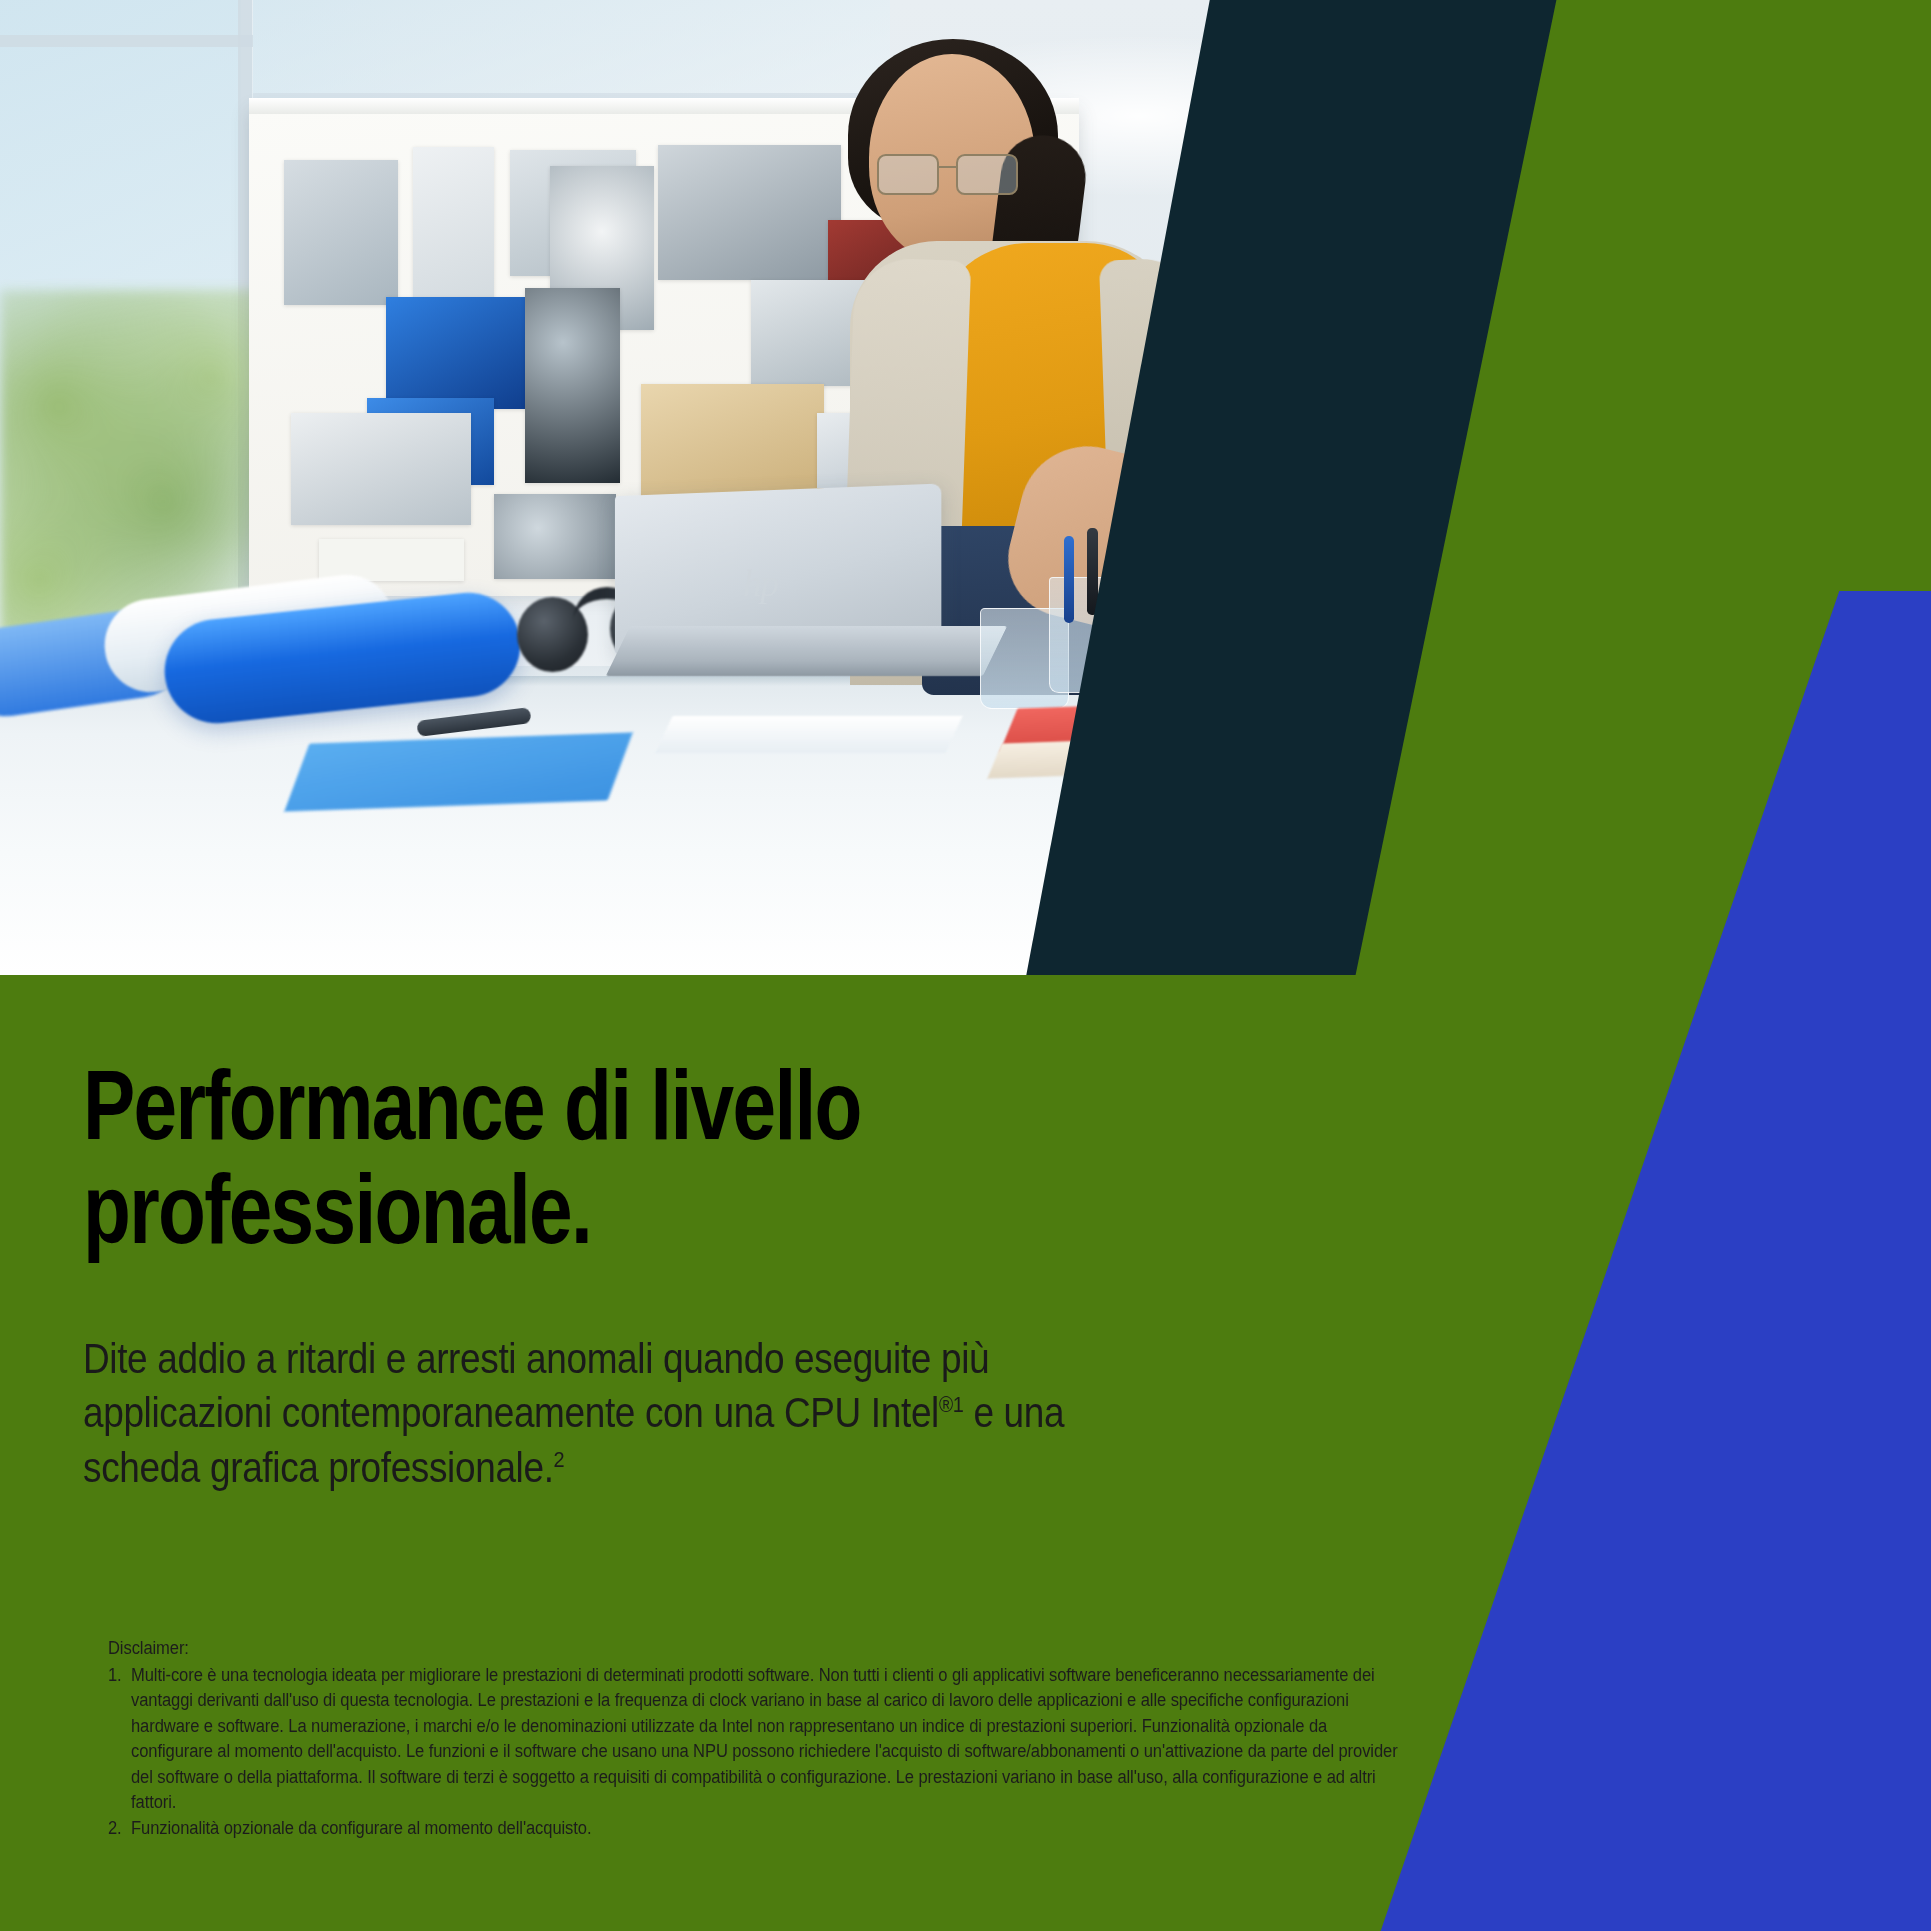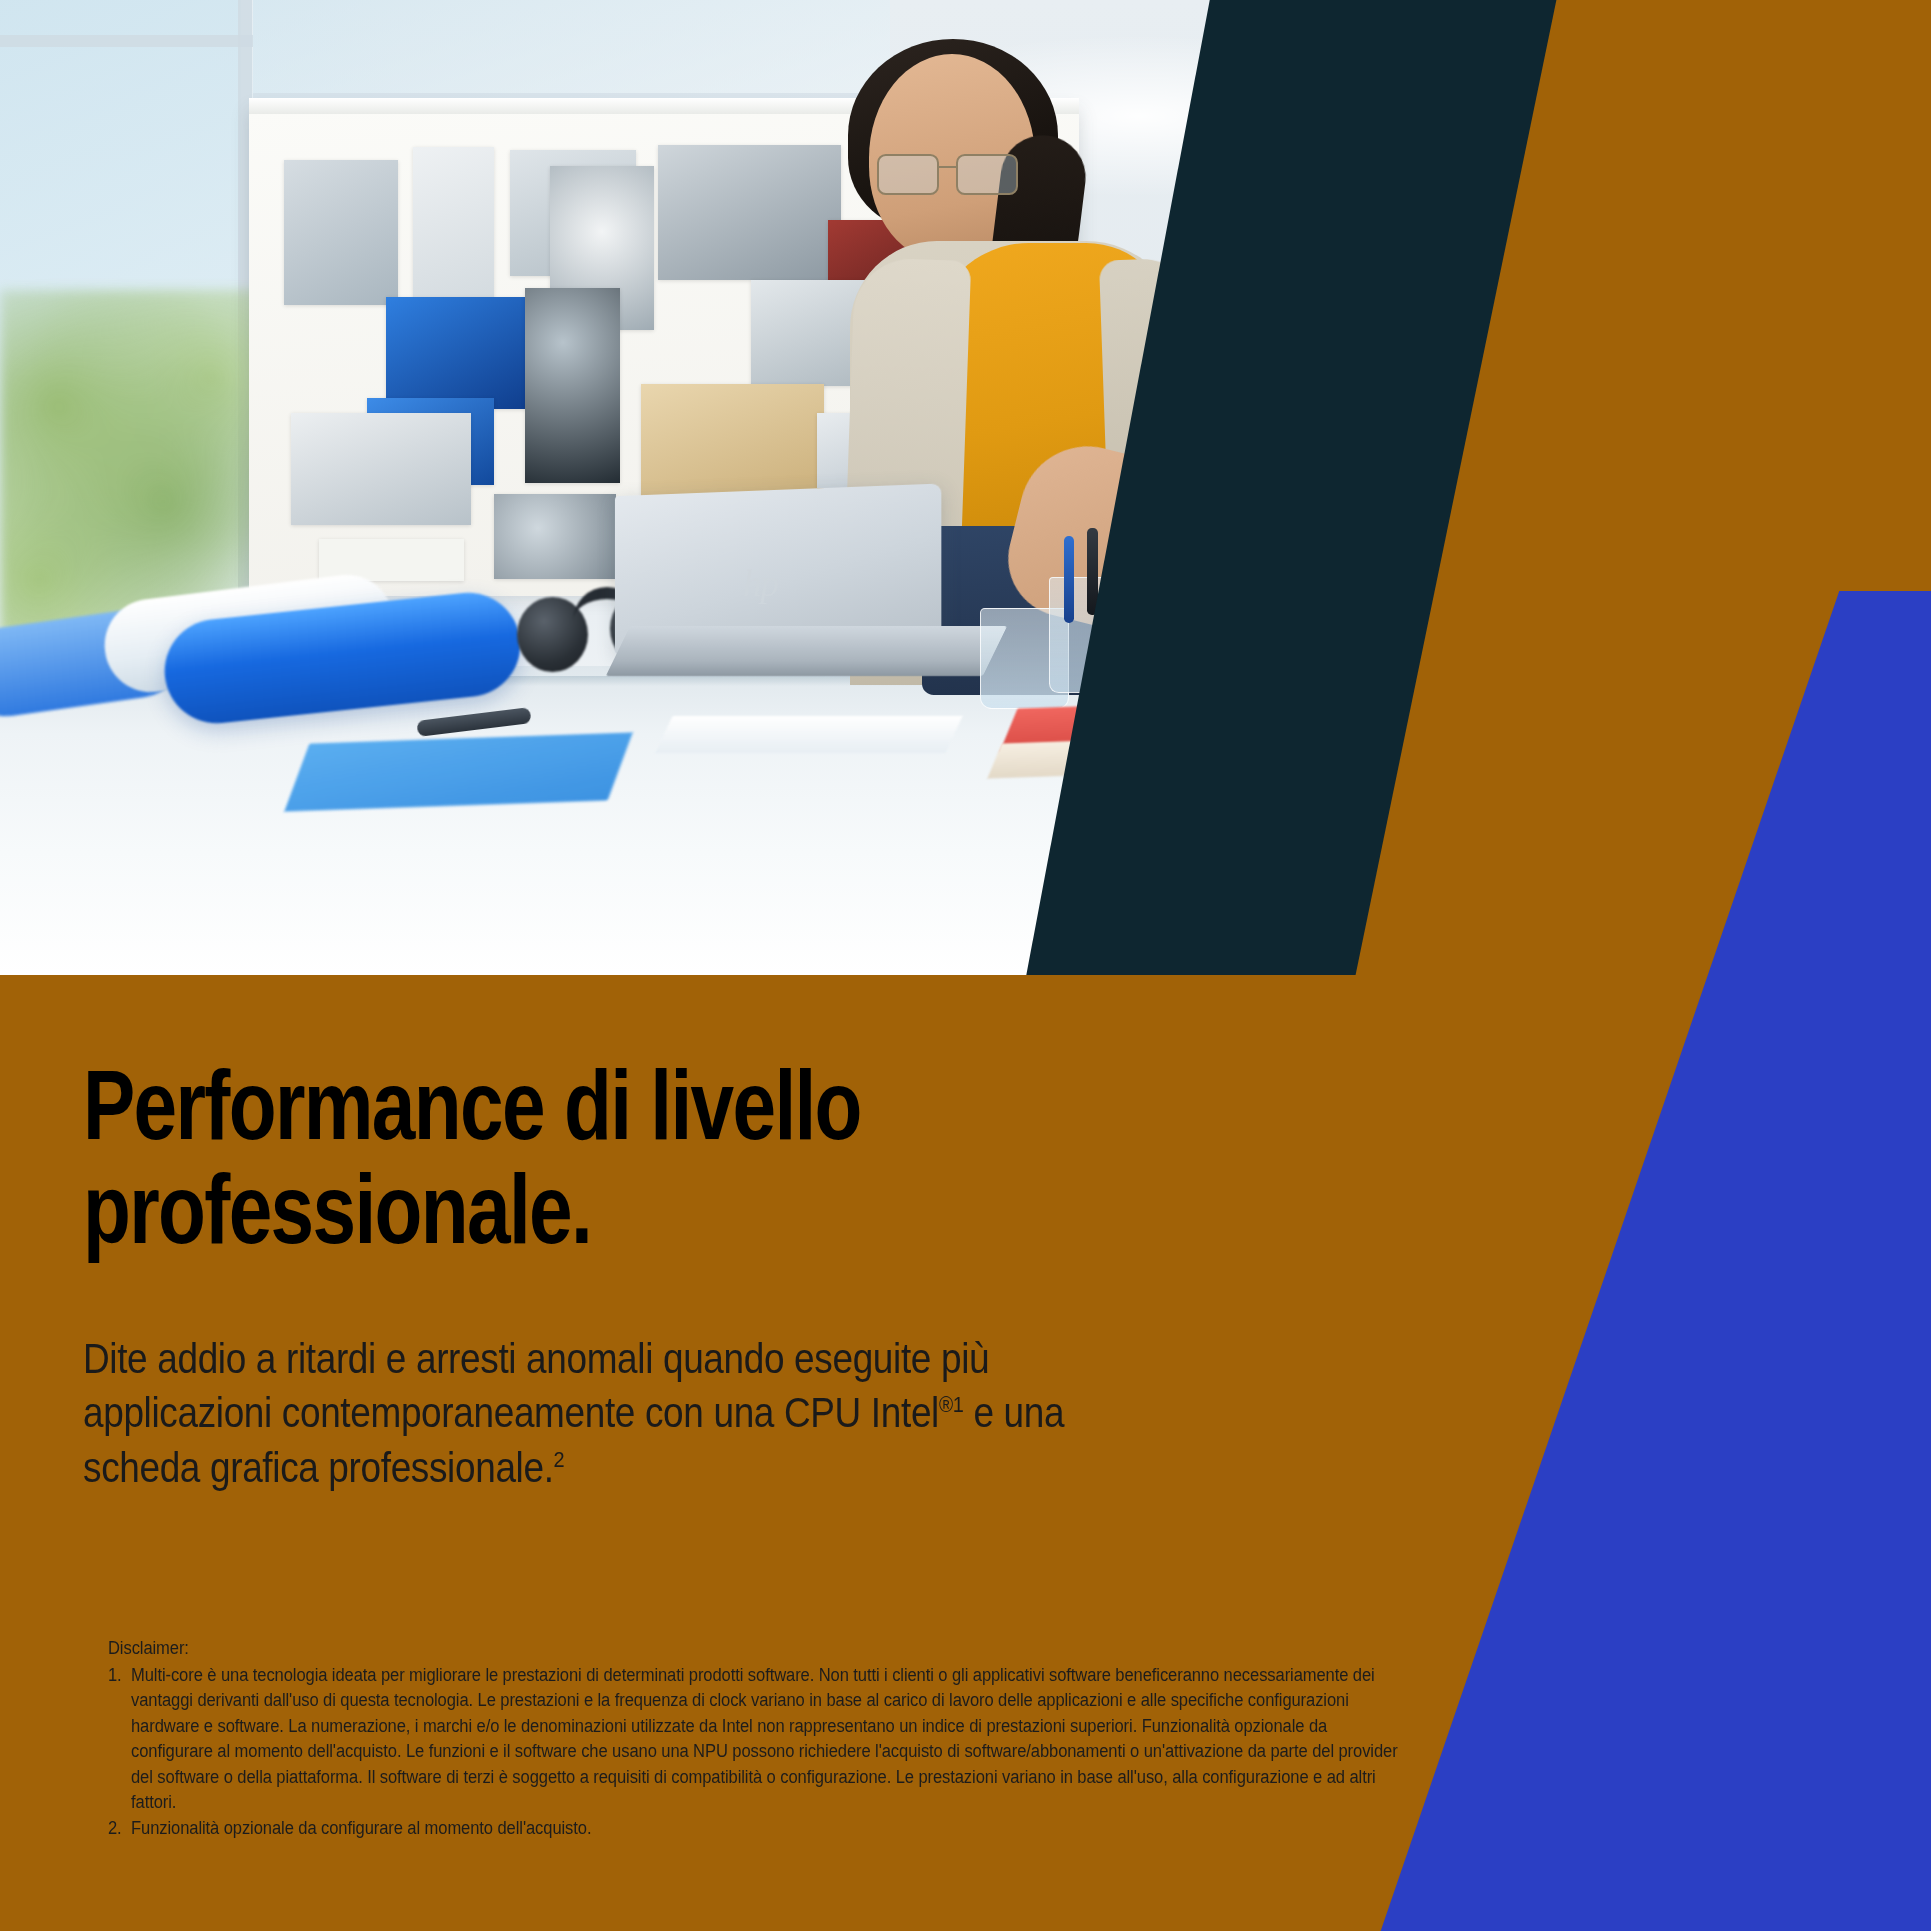--- a/index.html
+++ b/index.html
@@ -10,21 +10,21 @@
     height: 1931px;
     background: #ffffff;
     font-family: "Liberation Sans", sans-serif;
     overflow: hidden;
   }
 
   .slide {
     position: relative;
     width: 1931px;
     height: 1931px;
-    background: #a16207;
+    background: #4d7c0f;
     overflow: hidden;
   }
 
   
   .hero {
     position: absolute;
     left: 0;
     top: 0;
     width: 1400px;
     height: 975px;

